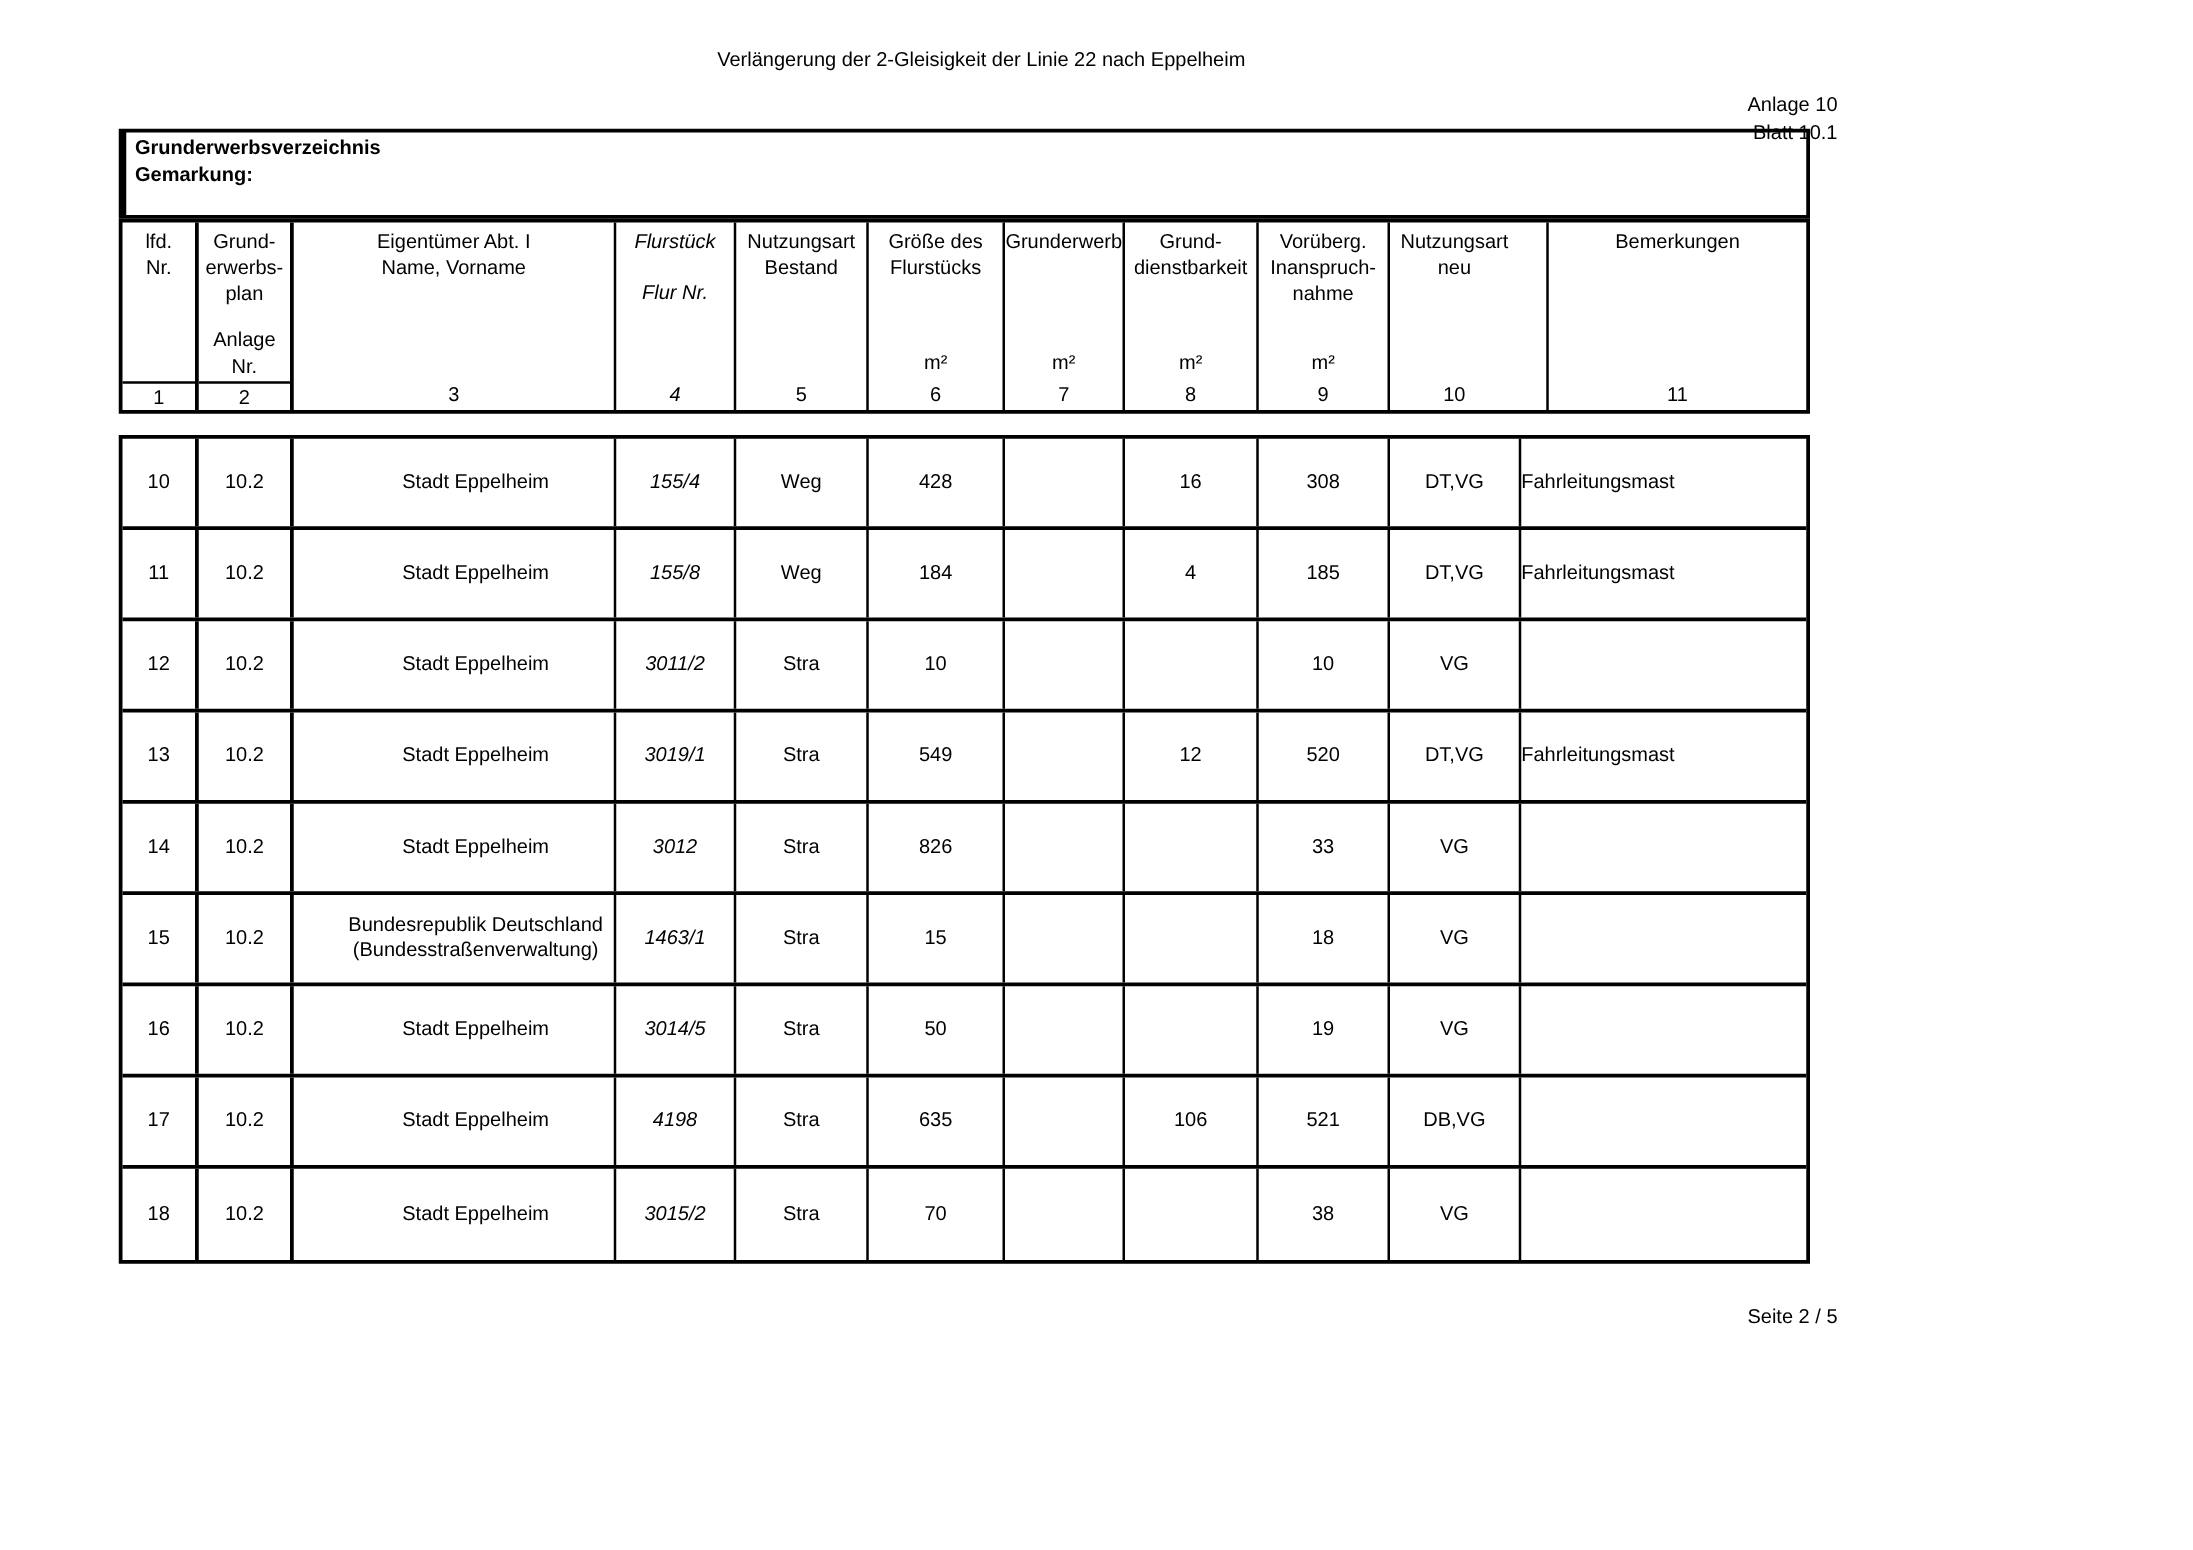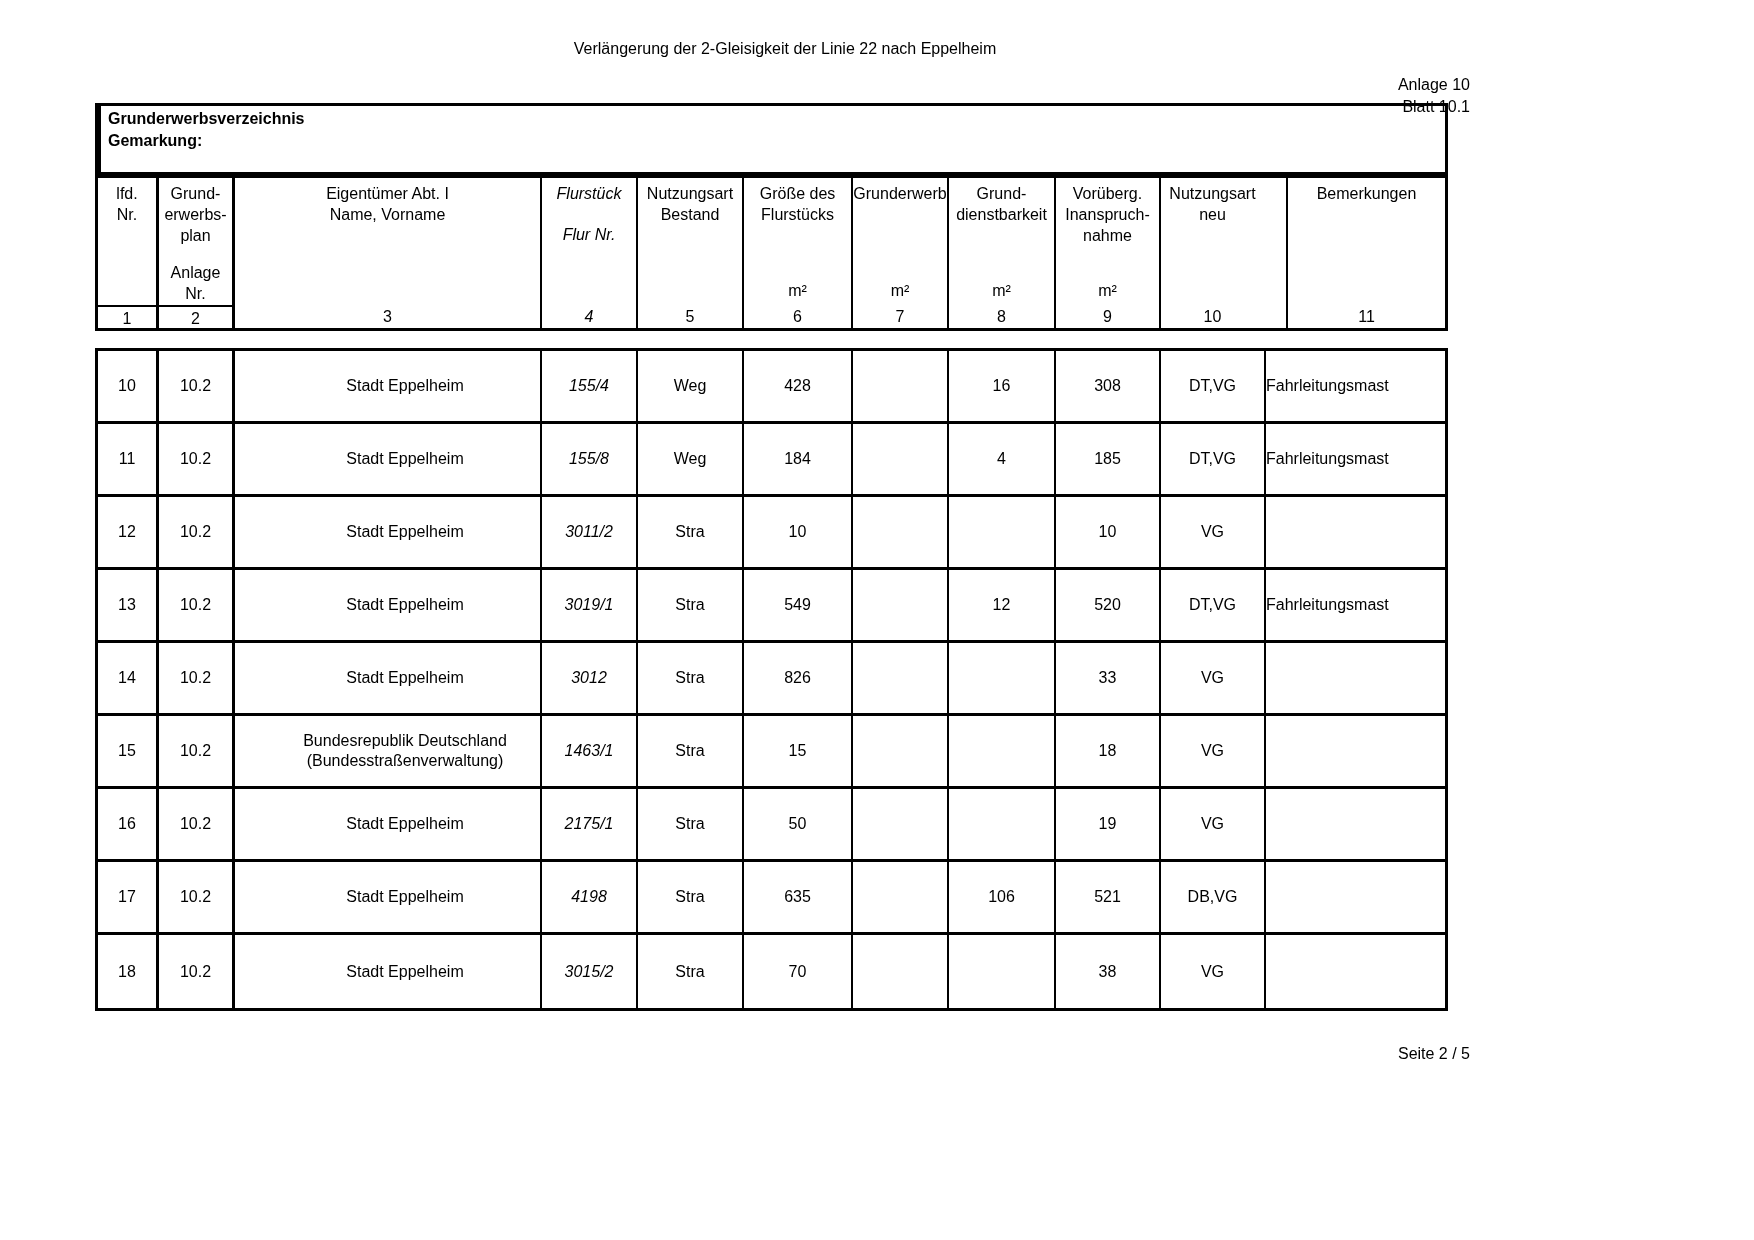--- a/index.html
+++ b/index.html
@@ -21,21 +21,21 @@
   
   .info-block {
     position:absolute; left:95px; top:103px; width:1353px; height:72px;
     border:3px solid #000; border-left-width:6px;
     padding:2px 0 0 7px; font-weight:bold; line-height:22px;
   }
 
   
   .c0  { width:58px; }
   .c1  { width:76px;  border-left:3px solid #000; }
-  .c2  { width:308px; border-left:3px solid #000;padding-left:35px; }
+  .c2  { width:259px; border-left:3px solid #000;padding-left:35px; }
   .c3  { width:96px; border-left:2px solid #000;font-style:italic; }
   .c4  { width:106px; border-left:2px solid #000; }
   .c5  { width:109px; border-left:2px solid #000; }
   .c6  { width:96px; border-left:2px solid #000; }
   .c7  { width:107px; border-left:2px solid #000; }
   .c8  { width:105px; border-left:2px solid #000; }
   .c9  { width:105px; border-left:2px solid #000; }
   .c10 { flex:1 1 auto; border-left:2px solid #000; }
 
   
@@ -247,21 +247,21 @@
     <div class="cell c7"></div>
     <div class="cell c8">18</div>
     <div class="cell c9">VG</div>
     <div class="cell c10"></div>
   </div>
 
   <div class="data-row">
     <div class="cell c0">16</div>
     <div class="cell c1">10.2</div>
     <div class="cell c2">Stadt Eppelheim</div>
-    <div class="cell c3">2175/1</div>
+    <div class="cell c3">3014/5</div>
     <div class="cell c4">Stra</div>
     <div class="cell c5">50</div>
     <div class="cell c6"></div>
     <div class="cell c7"></div>
     <div class="cell c8">19</div>
     <div class="cell c9">VG</div>
     <div class="cell c10"></div>
   </div>
 
   <div class="data-row">

